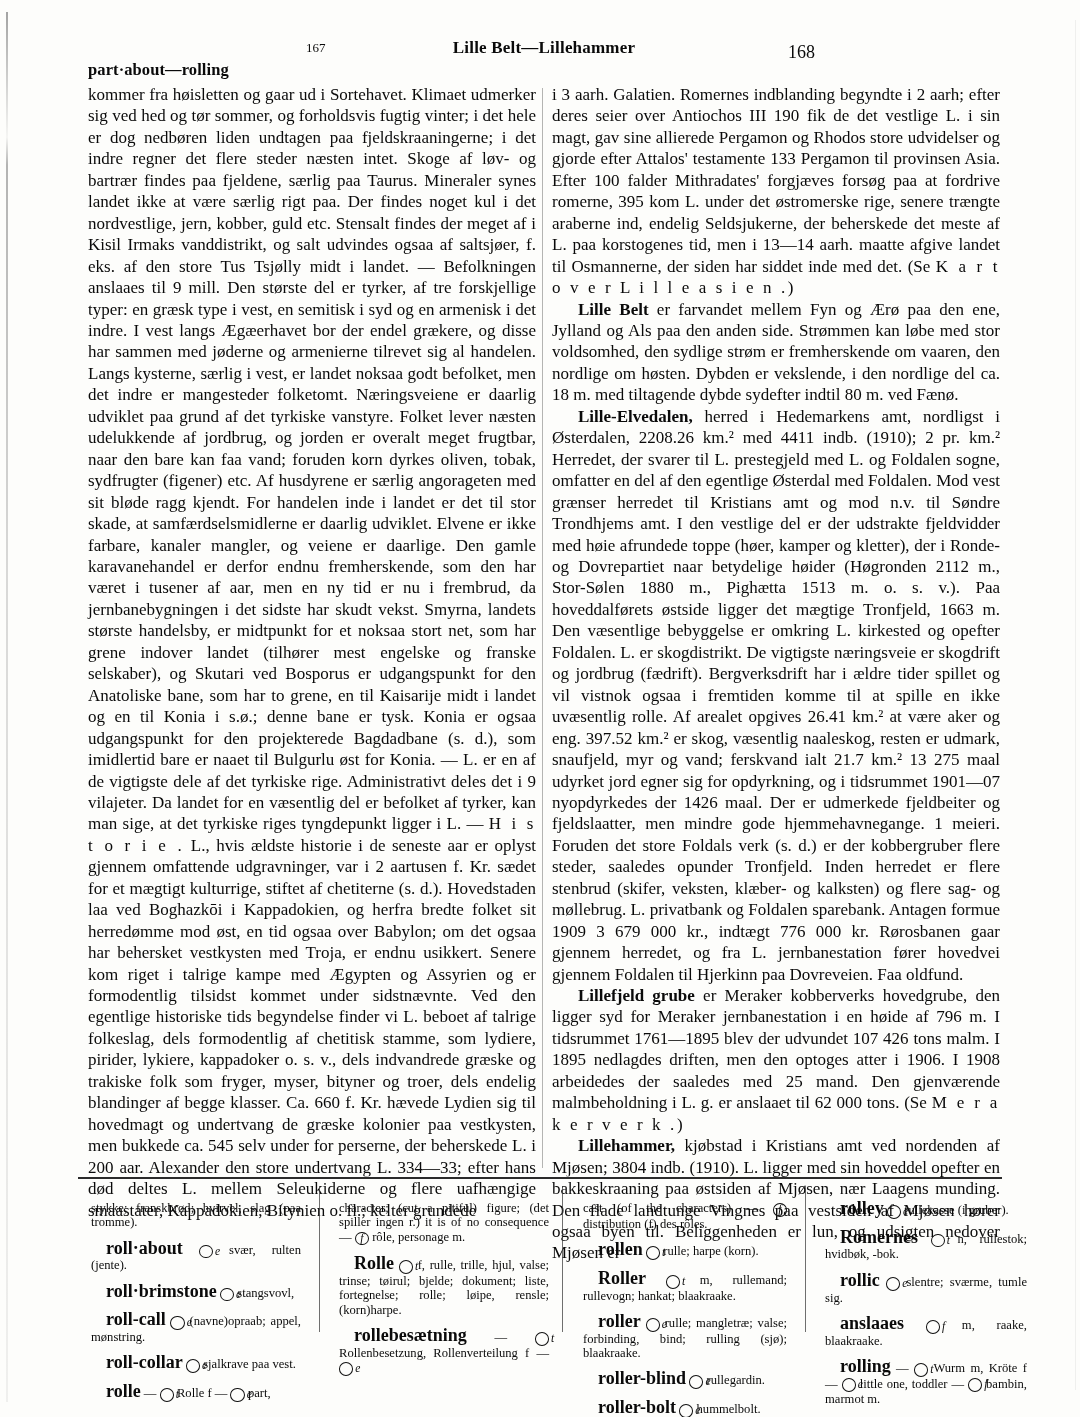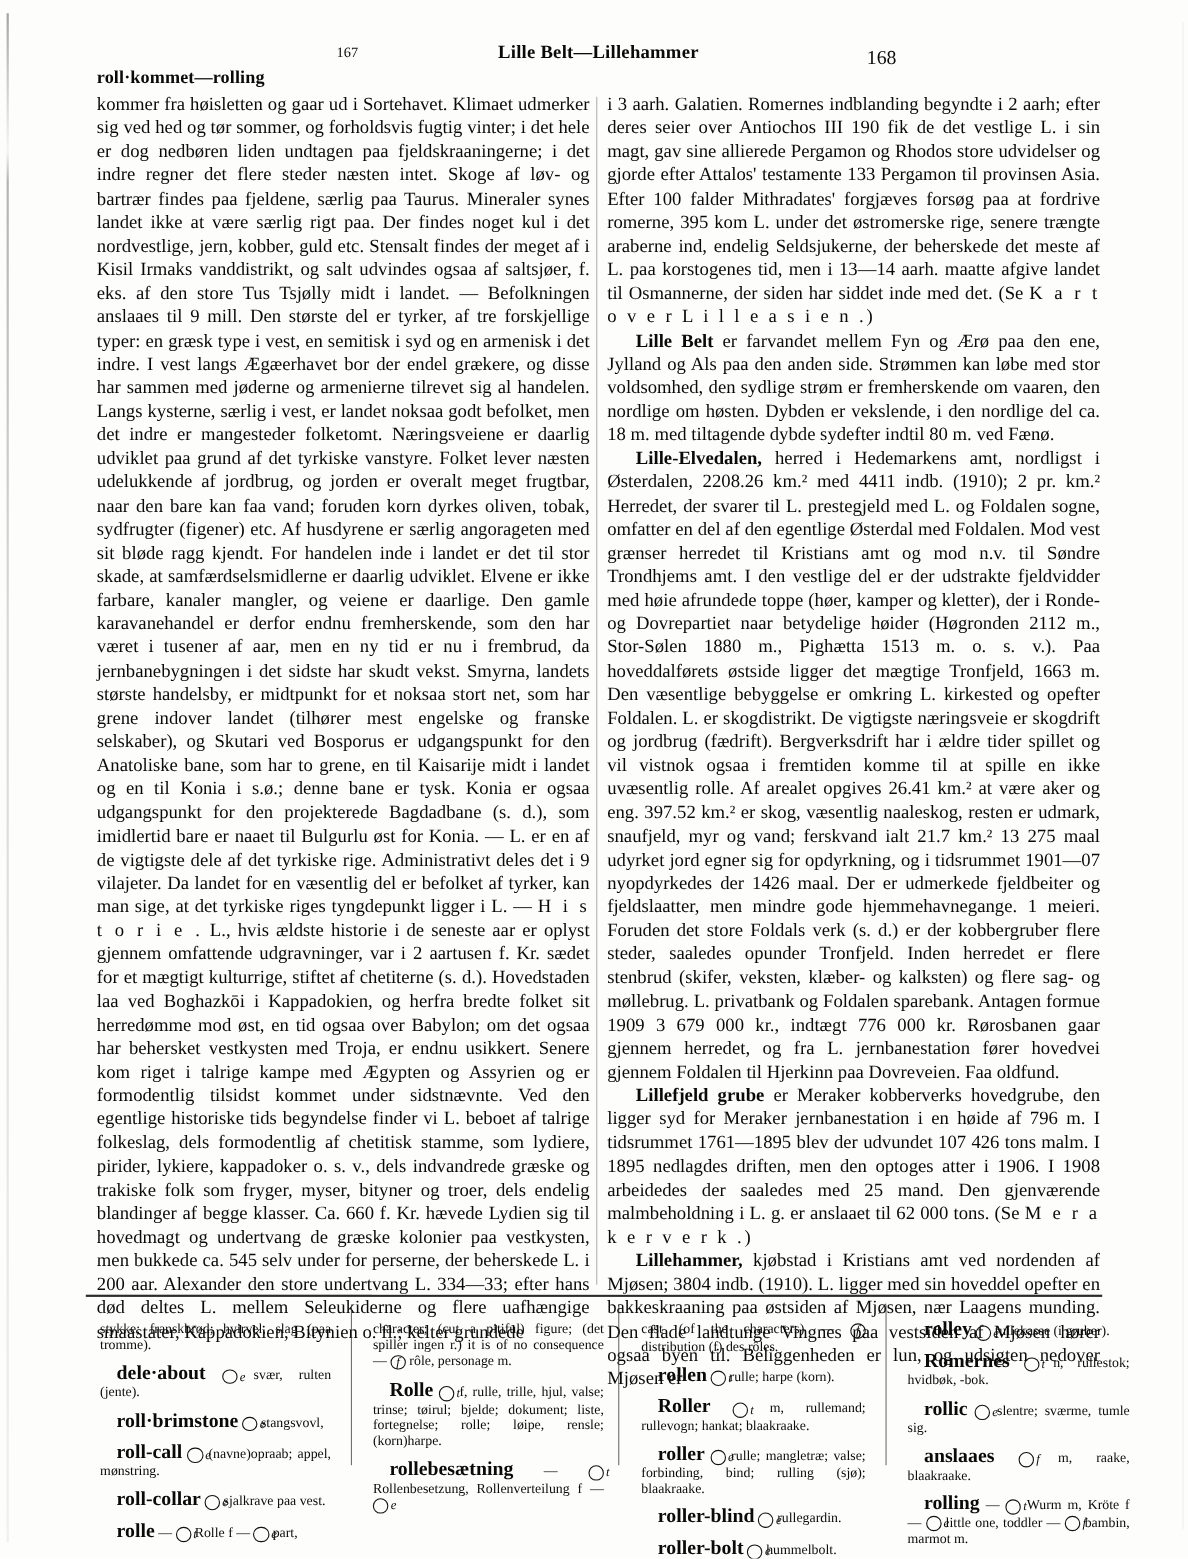--- a/index.html
+++ b/index.html
@@ -184,21 +184,21 @@
 </style>
 </head>
 <body>
 
 <div id="page">
 
   <div class="scan-edge-left"></div>
   <div class="scan-edge-right"></div>
 
   <div id="runhead">
-    <span class="rh-guide">roll·kommet—rolling</span>
+    <span class="rh-guide">part·about—rolling</span>
     <span class="rh-pageno-left">167</span>
     <span class="rh-title">Lille Belt—Lillehammer</span>
     <span class="rh-pageno-right">168</span>
   </div>
 
   <div id="body-cols">
     <div class="colrule"></div>
 
     <div class="col left">
       <p class="cont"><span>kommer fra høisletten og gaar ud i Sortehavet. Klimaet udmerker sig ved hed og tør sommer, og forholdsvis fugtig vinter; i det hele er dog nedbøren liden undtagen paa fjeldskraaningerne; i det indre regner det flere steder næsten intet. Skoge af løv- og bartrær findes paa fjeldene, særlig paa Taurus. Mineraler synes landet ikke at være særlig rigt paa. Der findes noget kul i det nordvestlige, jern, kobber, guld etc. Stensalt findes der meget af i Kisil Irmaks vanddistrikt, og salt udvindes ogsaa af saltsjøer, f. eks. af den store Tus Tsjølly midt i landet. — Befolkningen anslaaes til 9 mill. Den største del er tyrker, af tre forskjellige typer: en græsk type i vest, en semitisk i syd og en armenisk i det indre. I vest langs Ægæerhavet bor der endel grækere, og disse har sammen med jøderne og armenierne tilrevet sig al handelen. Langs kysterne, særlig i vest, er landet noksaa godt befolket, men det indre er mangesteder folketomt. Næringsveiene er daarlig udviklet paa grund af det tyrkiske vanstyre. Folket lever næsten udelukkende af jordbrug, og jorden er overalt meget frugtbar, naar den bare kan faa vand; foruden korn dyrkes oliven, tobak, sydfrugter (figener) etc. Af husdyrene er særlig angorageten med sit bløde ragg kjendt. For handelen inde i landet er det til stor skade, at samfærdselsmidlerne er daarlig udviklet. Elvene er ikke farbare, kanaler mangler, og veiene er daarlige. Den gamle karavanehandel er derfor endnu fremherskende, som den har været i tusener af aar, men en ny tid er nu i frembrud, da jernbanebygningen i det sidste har skudt vekst. Smyrna, landets største handelsby, er midtpunkt for et noksaa stort net, som har grene indover landet (tilhører mest engelske og franske selskaber), og Skutari ved Bosporus er udgangspunkt for den Anatoliske bane, som har to grene, en til Kaisarije midt i landet og en til Konia i s.ø.; denne bane er tysk. Konia er ogsaa udgangspunkt for den projekterede Bagdadbane (s. d.), som imidlertid bare er naaet til Bulgurlu øst for Konia. — L. er en af de vigtigste dele af det tyrkiske rige. Administrativt deles det i 9 vilajeter. Da landet for en væsentlig del er befolket af tyrker, kan man sige, at det tyrkiske riges tyngdepunkt ligger i L. — </span><span class="spaced">H i s t o r i e .</span><span> L., hvis ældste historie i de seneste aar er oplyst gjennem omfattende udgravninger, var i 2 aartusen f. Kr. sædet for et mægtigt kulturrige, stiftet af chetiterne (s. d.). Hovedstaden laa ved Boghazkōi i Kappadokien, og herfra bredte folket sit herredømme mod øst, en tid ogsaa over Babylon; om det ogsaa har behersket vestkysten med Troja, er endnu usikkert. Senere kom riget i talrige kampe med Ægypten og Assyrien og er formodentlig tilsidst kommet under sidstnævnte. Ved den egentlige historiske tids begyndelse finder vi L. beboet af talrige folkeslag, dels formodentlig af chetitisk stamme, som lydiere, pirider, lykiere, kappadoker o. s. v., dels indvandrede græske og trakiske folk som fryger, myser, bityner og troer, dels endelig blandinger af begge klasser. Ca. 660 f. Kr. hævede Lydien sig til hovedmagt og undertvang de græske kolonier paa vestkysten, men bukkede ca. 545 selv under for perserne, der beherskede L. i 200 aar. Alexander den store undertvang L. 334—33; efter hans død deltes L. mellem Seleukiderne og flere uafhængige smaastater, Kappadokien, Bitynien o. fl.; kelter grundede</span></p>
@@ -223,21 +223,21 @@
 
   <div id="dict">
 
     <div class="dvrule r1"></div>
     <div class="dvrule r2"></div>
     <div class="dvrule r3"></div>
 
     <div class="dcol dcol-1">
       <p class="dcont"><span>stykke; franskbrød; hvirvel, slag (paa tromme).</span></p>
 
-      <p class="dpara"><span class="dhw">dele·about</span>
+      <p class="dpara"><span class="dhw">roll·about</span>
         <span class="circ">e</span><span> svær, rulten (jente).</span></p>
 
       <p class="dpara"><span class="dhw">roll·brimstone</span>
         <span class="circ">e</span><span> stangsvovl,</span></p>
 
       <p class="dpara"><span class="dhw">roll-call</span>
         <span class="circ">e</span><span> (navne)opraab; appel, mønstring.</span></p>
 
       <p class="dpara"><span class="dhw">roll-collar</span>
         <span class="circ">e</span><span> sjalkrave paa vest.</span></p>

